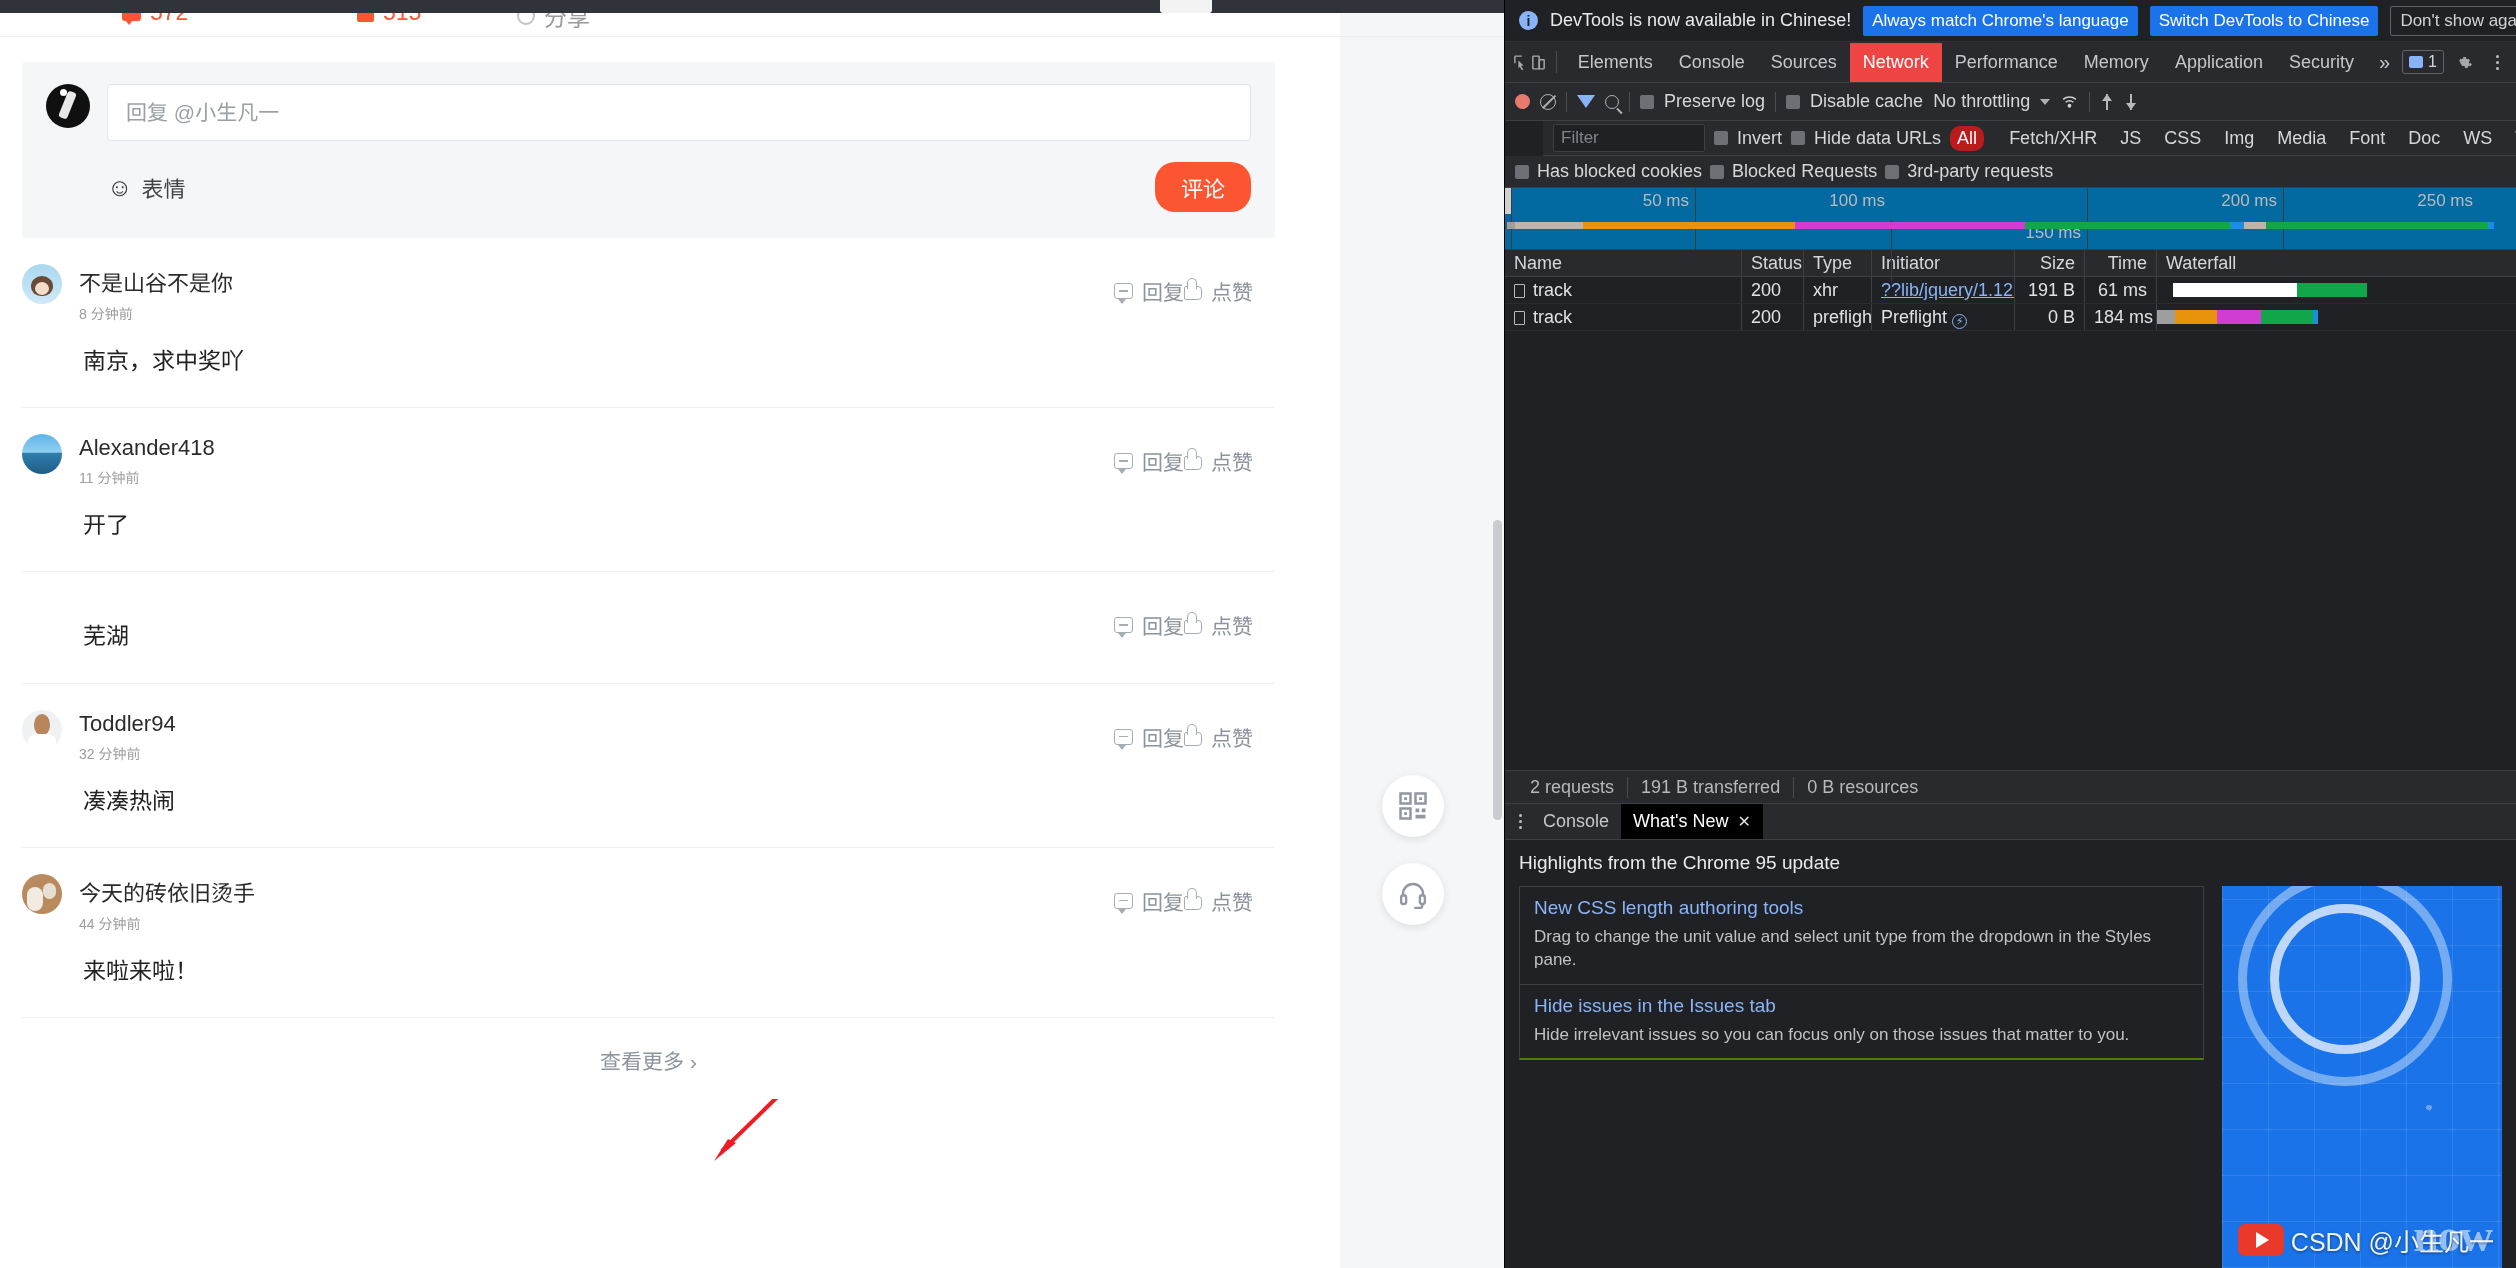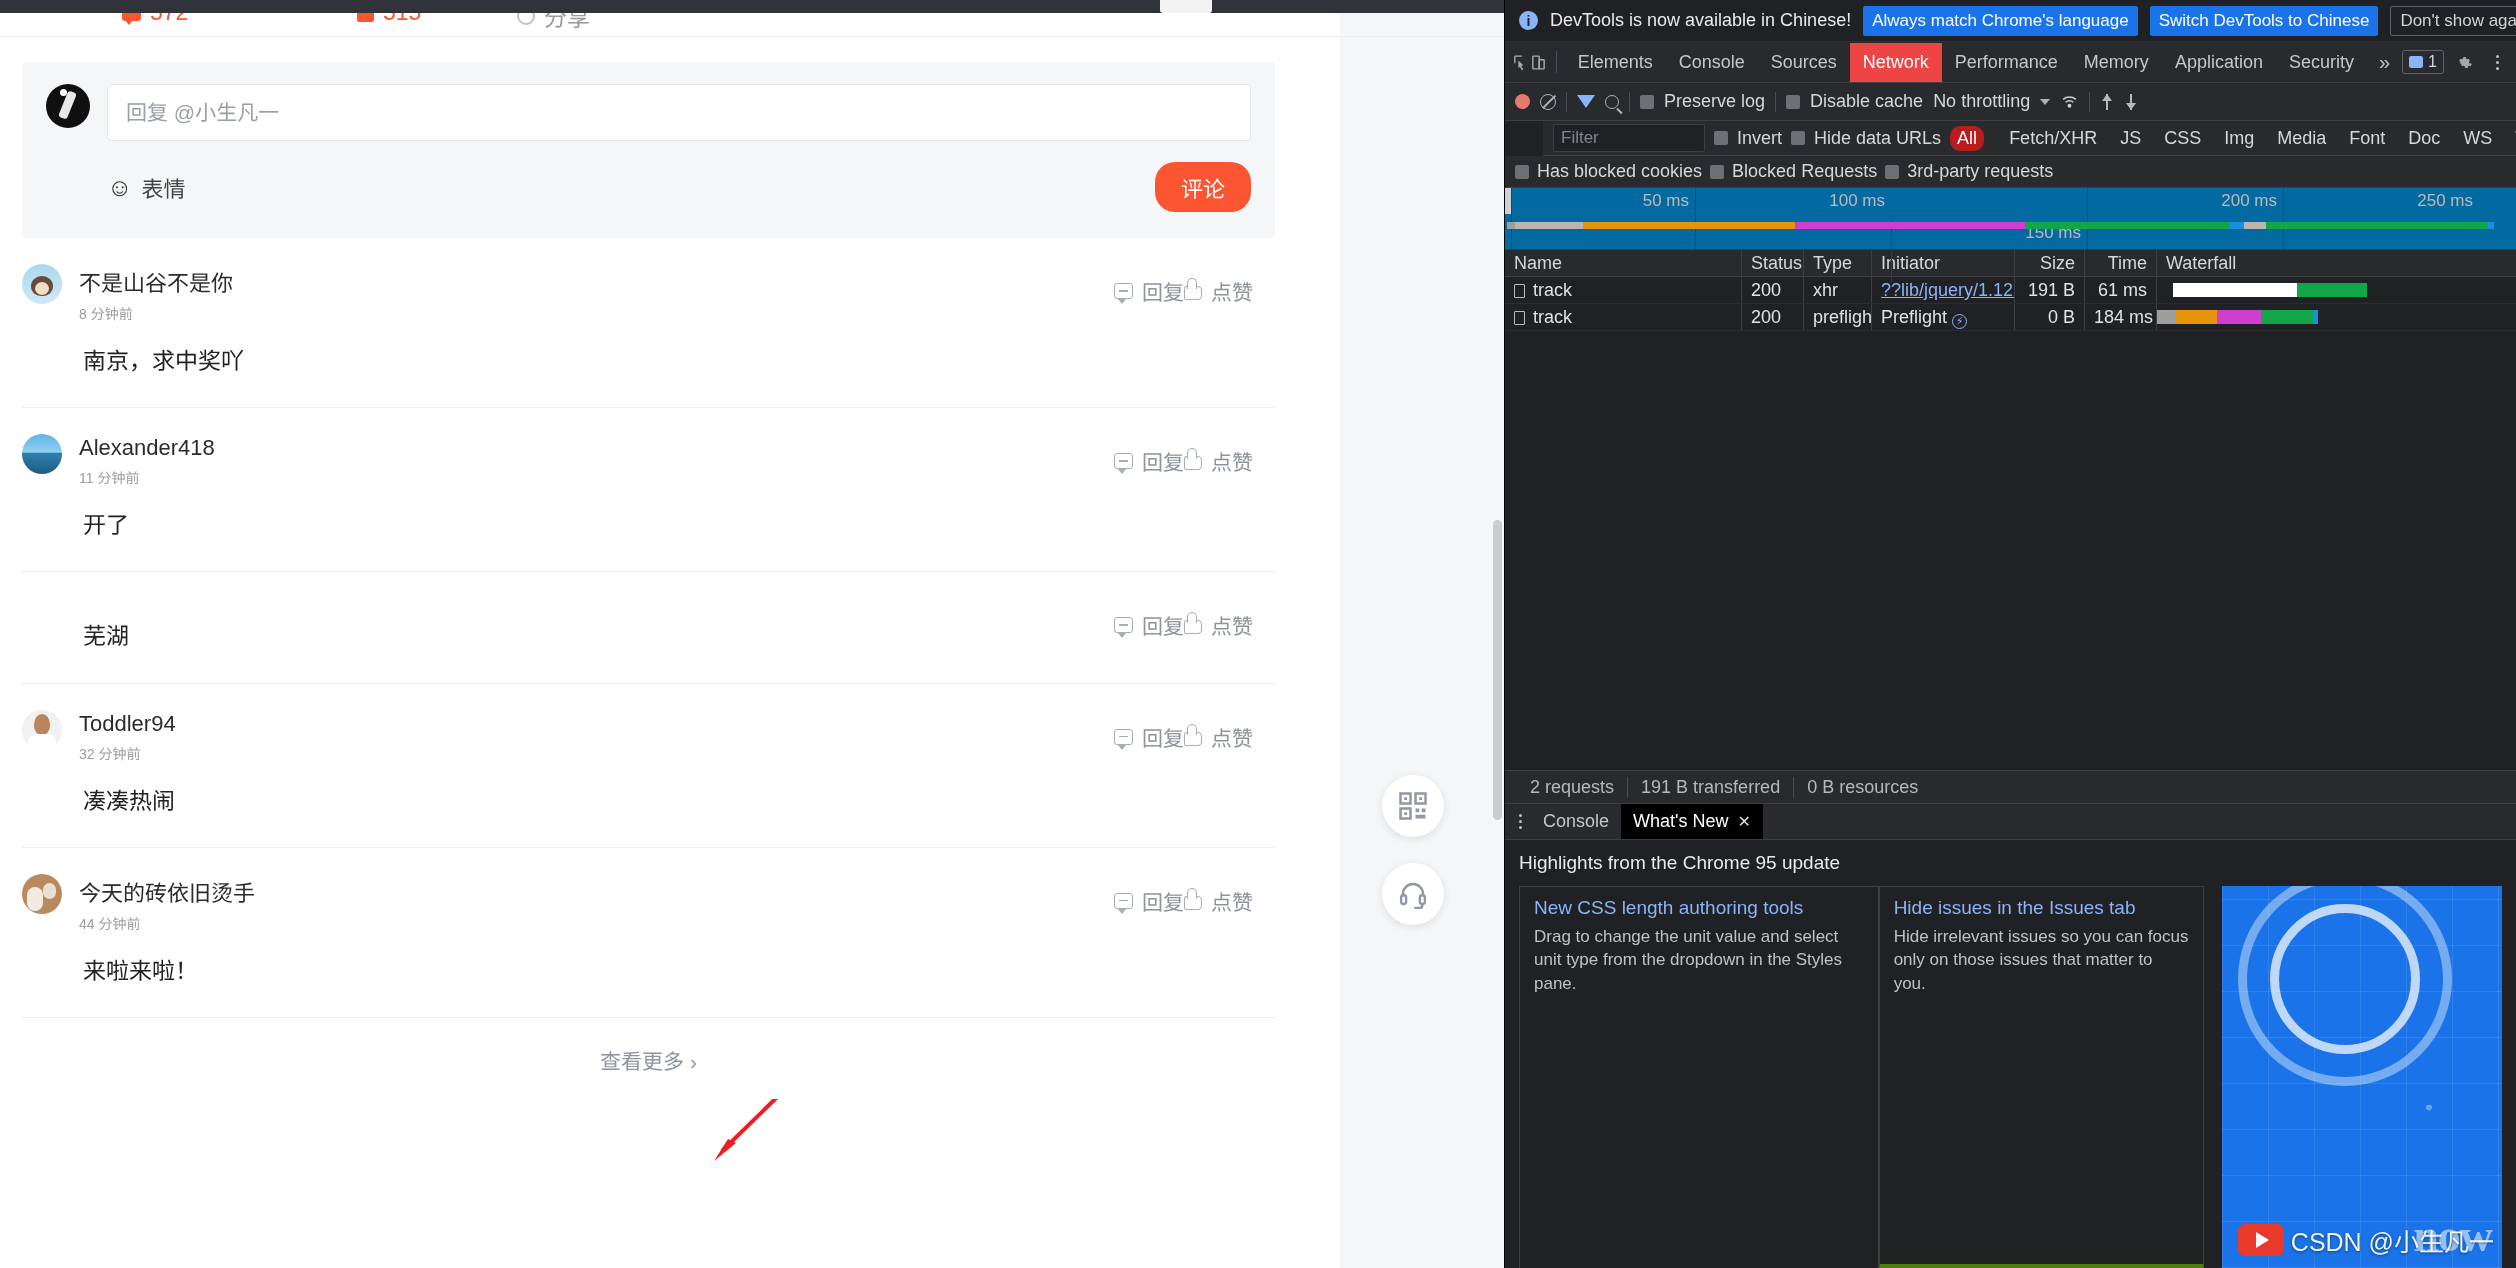--- a/index.html
+++ b/index.html
@@ -344,25 +344,25 @@
     display:flex; align-items:center; height:36px;
     background:#292a2d; border-bottom:1px solid #3c4043; padding-left:4px;
   }
   .kebab { width:22px; display:flex;flex-direction:column;align-items:center;gap:3px; cursor:pointer; }
   .kebab i { width:3px;height:3px;background:#bdbfc2;border-radius:50%; display:block; }
   .dw-tab { font-size:18px;color:#c5c7ca;padding:7px 12px;cursor:pointer; }
   .dw-tab.active { background:#000;color:#fff; display:flex;align-items:center;gap:9px; }
   .dw-close { font-size:16px;color:#dcdee1;cursor:pointer; }
   .wn-title { font-size:19px;color:#e8eaed;padding:12px 14px; }
   .wn-body { flex:1; display:flex; gap:0; padding:0 14px 0 14px; min-height:0; overflow:hidden; }
-  .wn-list { flex:1; display:flex; flex-direction:row; gap:0; }
+  .wn-list { flex:1; display:flex; flex-direction:column; gap:0; }
   .wn-card {
     border:1px solid #3c4043; border-bottom:none; padding:10px 14px 12px 14px;
   }
-  .wn-card:last-child{ border-bottom:4px solid #4d7c0f; }
+  .wn-card:last-child{ border-bottom:2px solid #4d7c0f; }
   .wn-card h4 { font-size:19px;color:#8ab4f8;font-weight:normal;margin-bottom:6px;cursor:pointer; }
   .wn-card p { font-size:17px;color:#c0c2c5;line-height:1.38; }
   .wn-hero {
     width:280px; margin-left:18px; position:relative; overflow:hidden;
     background:
       radial-gradient(circle at 74% 58%, rgba(255,255,255,.34) 0 3px, transparent 3px),
       repeating-linear-gradient(90deg, rgba(255,255,255,.10) 0 1px, transparent 1px 46px),
       repeating-linear-gradient(0deg, rgba(255,255,255,.10) 0 1px, transparent 1px 46px),
       #1a73e8;
   }

